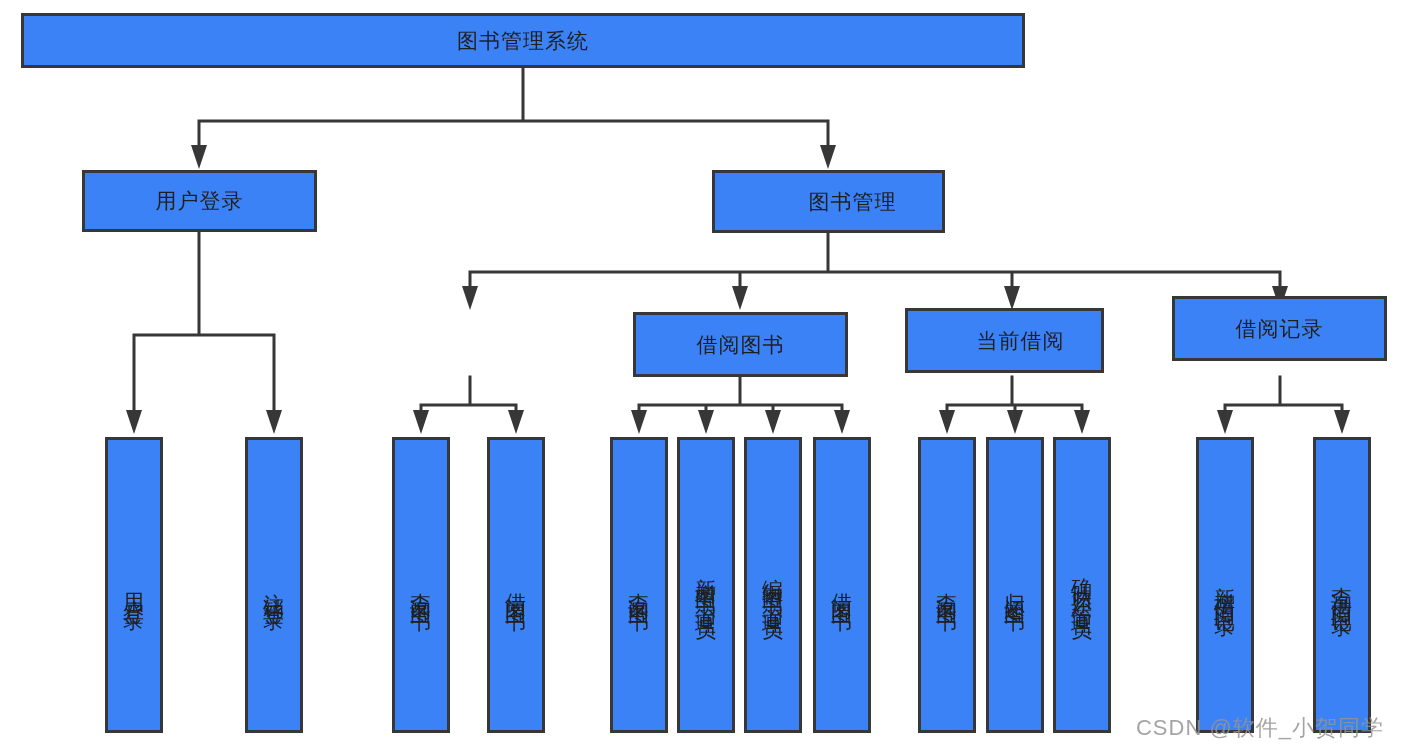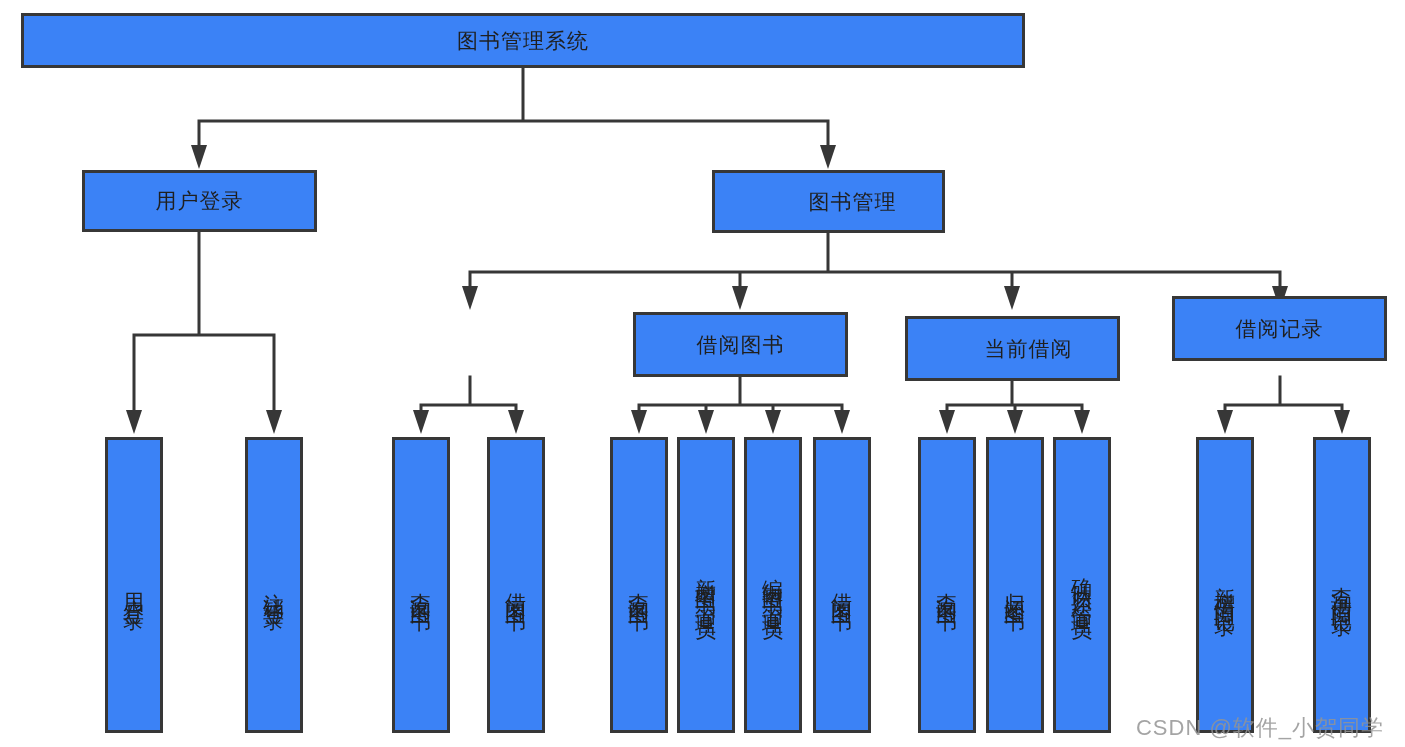--- a/index.html
+++ b/index.html
@@ -90,21 +90,21 @@
       <polygon points="1334,410 1350,410 1342,434"></polygon>
     </g>
   </svg>
 
   <div class="node" style="left:21px; top:13px; width:1004px; height:55px;">图书管理系统</div>
 
   <div class="node" style="left:82px; top:170px; width:235px; height:62px;">用户登录</div>
   <div class="node" style="left:712px; top:170px; width:233px; height:63px;padding-left:48px;">图书管理</div>
 
   <div class="node" style="left:633px; top:312px; width:215px; height:65px;">借阅图书</div>
-  <div class="node" style="left:905px; top:316px; width:215px; height:65px;padding-left:32px;">当前借阅</div>
+  <div class="node" style="left:905px; top:308px; width:199px; height:65px;padding-left:32px;">当前借阅</div>
   <div class="node" style="left:1172px; top:296px; width:215px; height:65px;">借阅记录</div>
 
   <div class="node leaf" style="left:105px; top:437px; width:58px; height:296px;">用户登录</div>
   <div class="node leaf" style="left:245px; top:437px; width:58px; height:296px;">注销登录</div>
 
   <div class="node leaf" style="left:392px; top:437px; width:58px; height:296px;">查询图书</div>
   <div class="node leaf" style="left:487px; top:437px; width:58px; height:296px;">借阅图书</div>
 
   <div class="node leaf" style="left:610px; top:437px; width:58px; height:296px;">查询图书</div>
   <div class="node leaf" style="left:677px; top:437px; width:58px; height:296px;">新增图书（管理员）</div>

